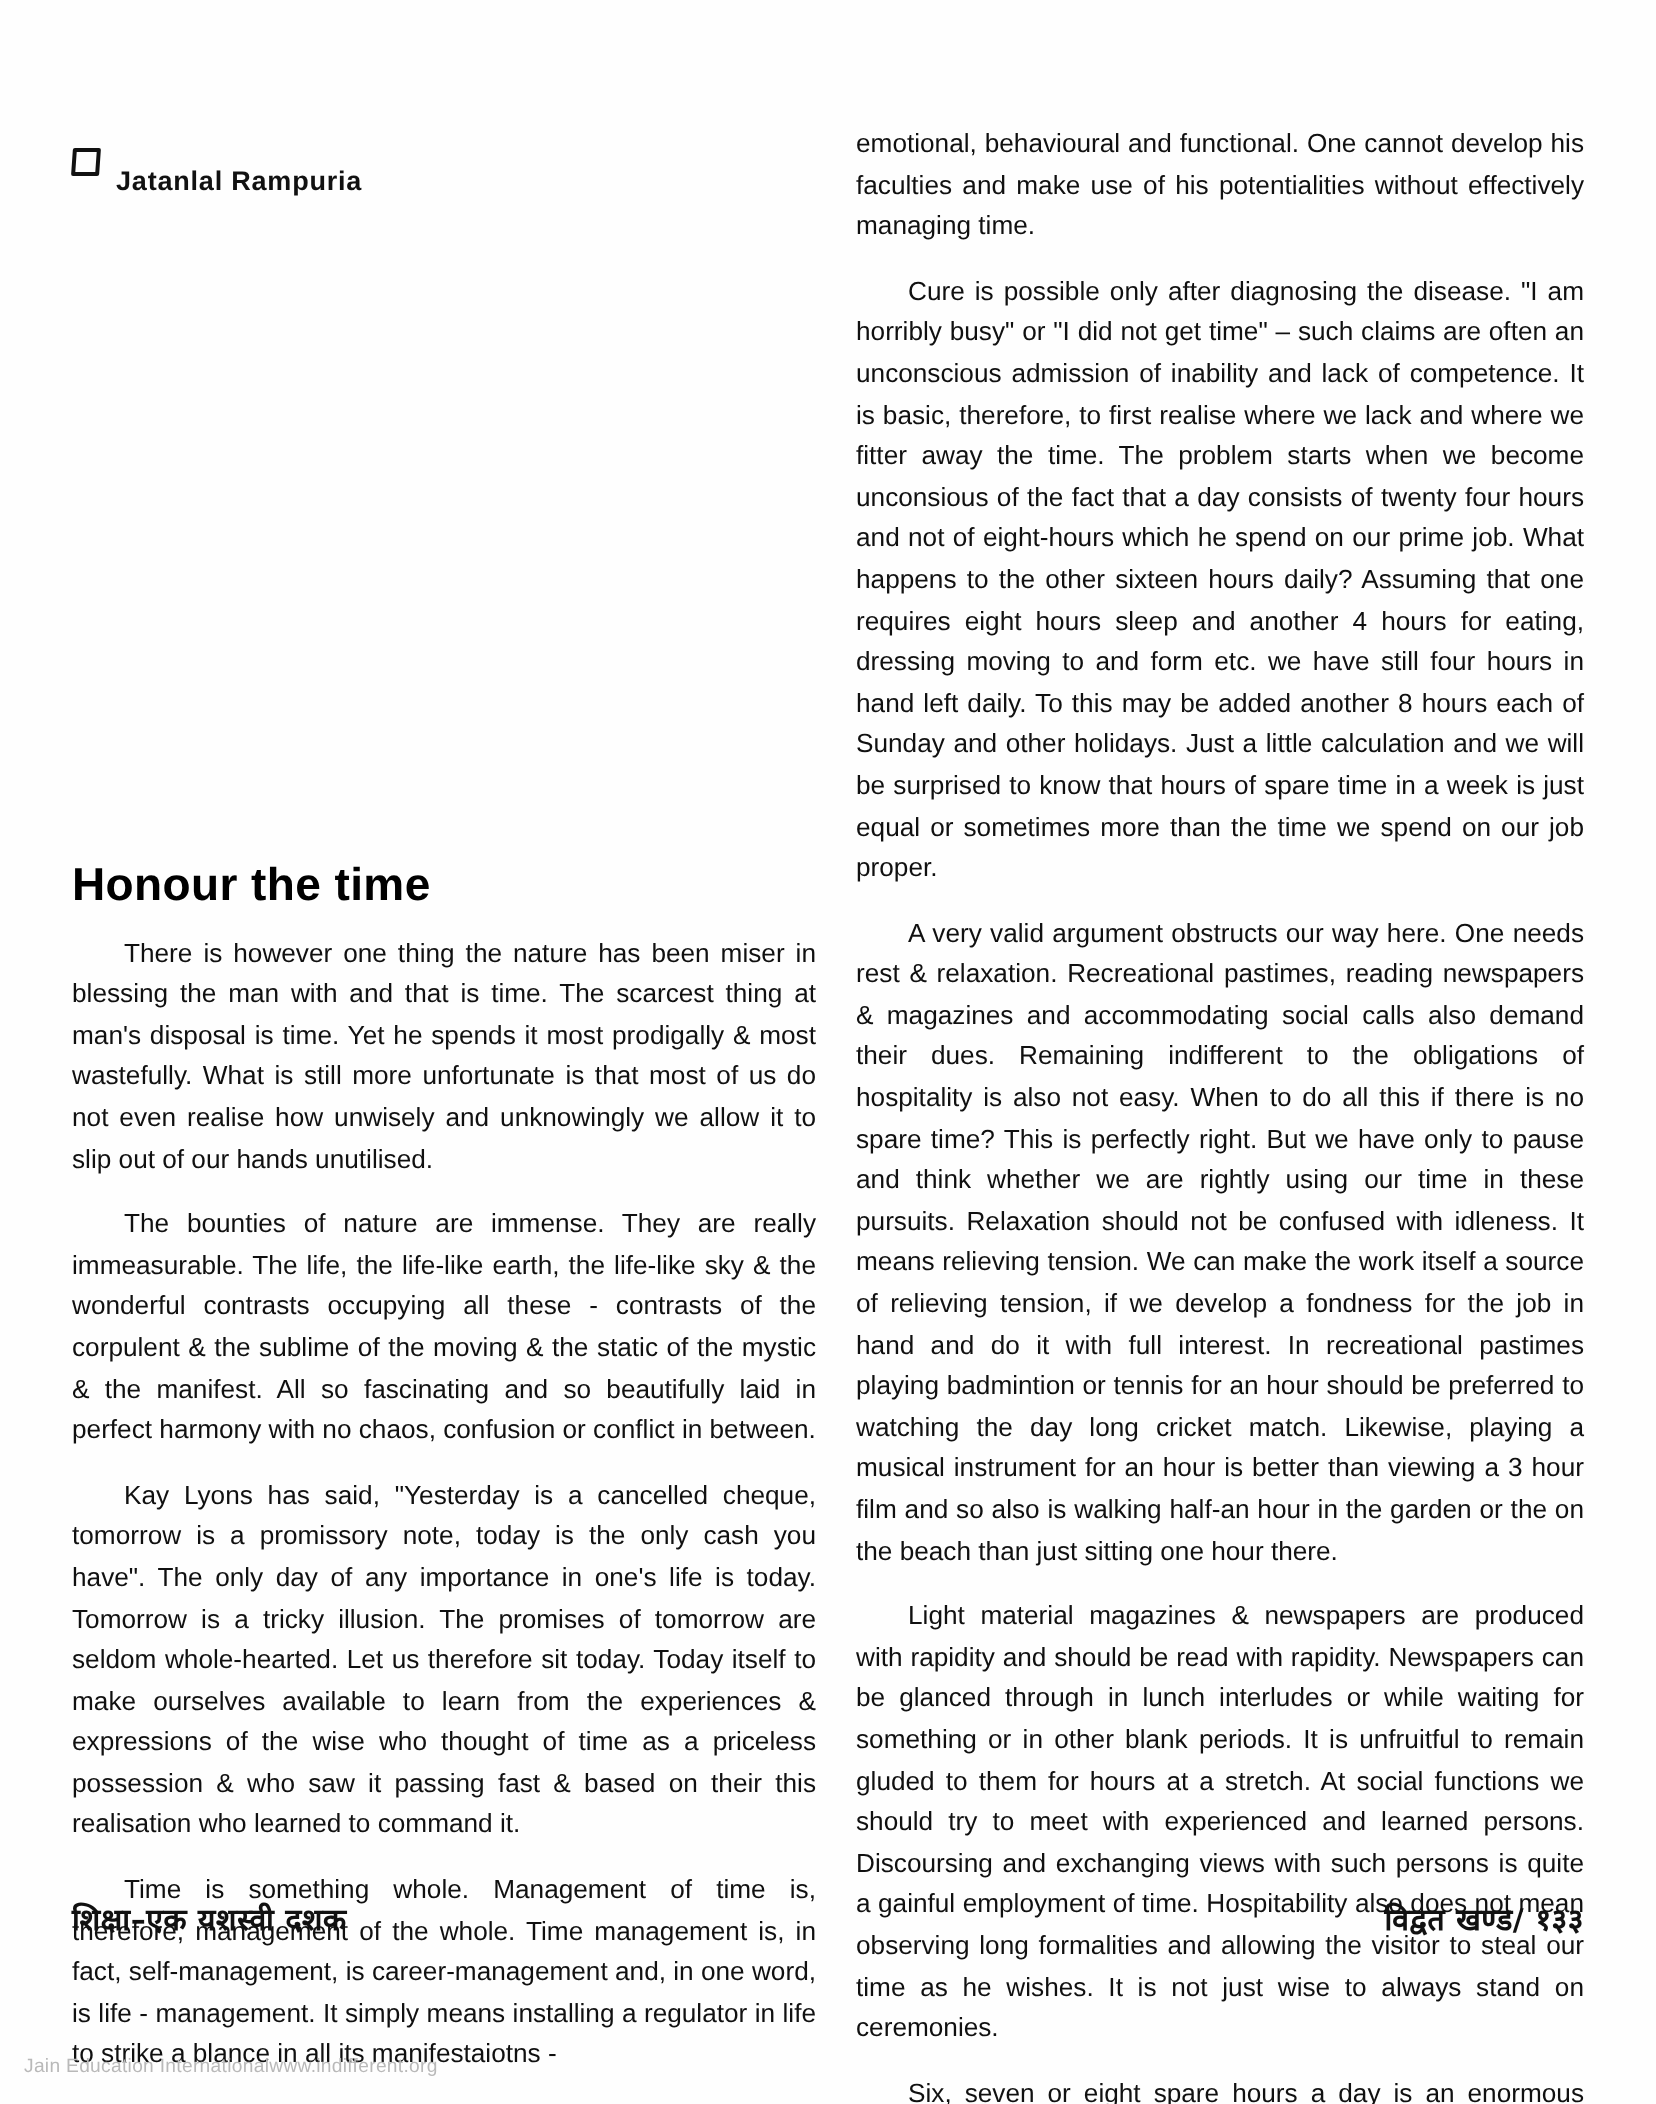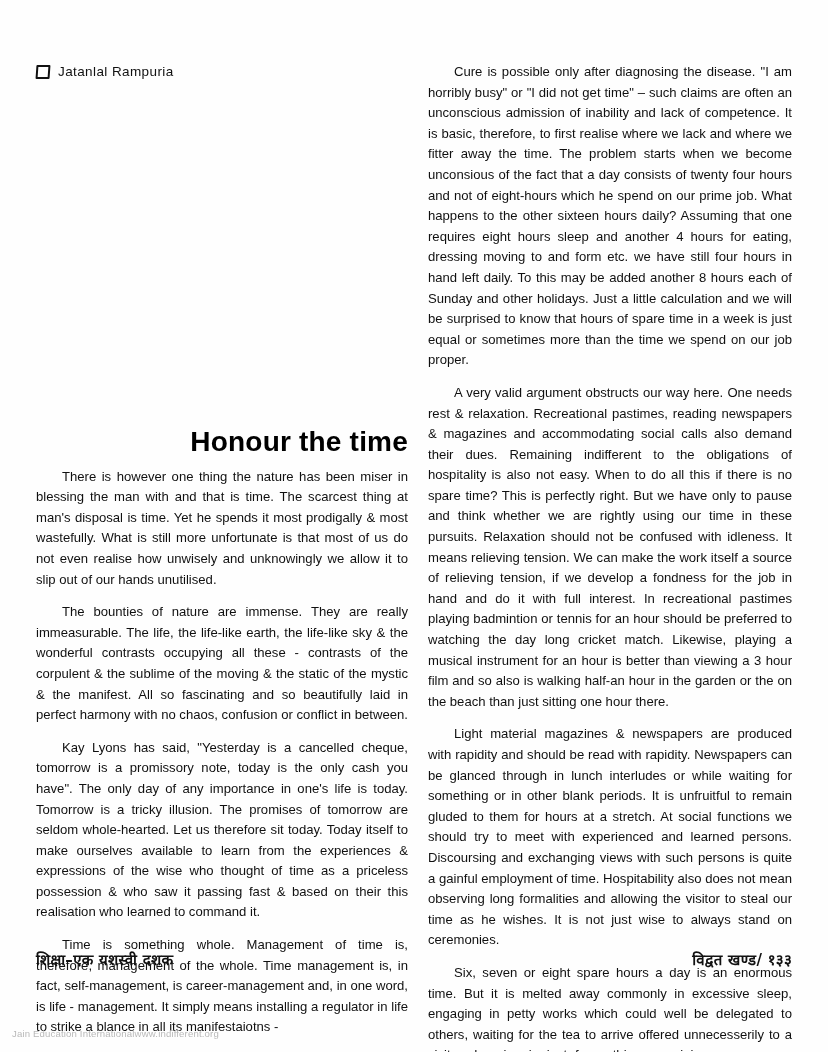--- a/index.html
+++ b/index.html
@@ -36,23 +36,24 @@
   .rh-bullet {
     display: inline-block;
     width: 10px;
     height: 10px;
     border: 2px solid #111;
     border-radius: 1px;
     transform: skewX(-4deg);
   }
   .rh-name {
     font-size: 13.5px;
-    font-weight: normal;
+    font-weight: bold;
     letter-spacing: 0.4px;
     color: #111;
+    margin-top: 19px;
   }
 
   
   .col {
     position: absolute;
     font-size: 13.1px;
     line-height: 20.6px;
     text-align: justify;
     text-justify: inter-word;
     color: #101010;
@@ -62,23 +63,23 @@
     top: 432px;
     width: 372px;
   }
   .col-right {
     left: 428px;
     top: 62px;
     width: 364px;
   }
 
   .article-title {
-    font-size: 28px;
+    font-size: 23px;
     font-weight: bold;
-    text-align: right;
+    text-align: left;
     letter-spacing: 0.2px;
     margin: 0 0 14px 0;
     color: #000;
   }
 
   .col p {
     margin: 0 0 12px 0;
     text-indent: 26px;
   }
   .col p:last-child {
@@ -139,20 +140,21 @@
 
   <div class="col col-left">
     <h1 class="article-title">Honour the time</h1>
     <p>There is however one thing the nature has been miser in blessing the man with and that is time. The scarcest thing at man's disposal is time. Yet he spends it most prodigally &amp; most wastefully. What is still more unfortunate is that most of us do not even realise how unwisely and unknowingly we allow it to slip out of our hands unutilised.</p>
     <p>The bounties of nature are immense. They are really immeasurable. The life, the life-like earth, the life-like sky &amp; the wonderful contrasts occupying all these - contrasts of the corpulent &amp; the sublime of the moving &amp; the static of the mystic &amp; the manifest. All so fascinating and so beautifully laid in perfect harmony with no chaos, confusion or conflict in between.</p>
     <p>Kay Lyons has said, "Yesterday is a cancelled cheque, tomorrow is a promissory note, today is the only cash you have". The only day of any importance in one's life is today. Tomorrow is a tricky illusion. The promises of tomorrow are seldom whole-hearted. Let us therefore sit today. Today itself to make ourselves available to learn from the experiences &amp; expressions of the wise who thought of time as a priceless possession &amp; who saw it passing fast &amp; based on their this realisation who learned to command it.</p>
     <p>Time is something whole. Management of time is, therefore, management of the whole. Time management is, in fact, self-management, is career-management and, in one word, is life - management. It simply means installing a regulator in life to strike a blance in all its manifestaiotns -</p>
   </div>
 
   <div class="col col-right">
+    <p class="no-indent">emotional, behavioural and functional. One cannot develop his faculties and make use of his potentialities without effectively managing time.</p>
     <p>Cure is possible only after diagnosing the disease. "I am horribly busy" or "I did not get time" – such claims are often an unconscious admission of inability and lack of competence. It is basic, therefore, to first realise where we lack and where we fitter away the time. The problem starts when we become unconsious of the fact that a day consists of twenty four hours and not of eight-hours which he spend on our prime job. What happens to the other sixteen hours daily? Assuming that one requires eight hours sleep and another 4 hours for eating, dressing moving to and form etc. we have still four hours in hand left daily. To this may be added another 8 hours each of Sunday and other holidays. Just a little calculation and we will be surprised to know that hours of spare time in a week is just equal or sometimes more than the time we spend on our job proper.</p>
     <p>A very valid argument obstructs our way here. One needs rest &amp; relaxation. Recreational pastimes, reading newspapers &amp; magazines and accommodating social calls also demand their dues. Remaining indifferent to the obligations of hospitality is also not easy. When to do all this if there is no spare time? This is perfectly right. But we have only to pause and think whether we are rightly using our time in these pursuits. Relaxation should not be confused with idleness. It means relieving tension. We can make the work itself a source of relieving tension, if we develop a fondness for the job in hand and do it with full interest. In recreational pastimes playing badmintion or tennis for an hour should be preferred to watching the day long cricket match. Likewise, playing a musical instrument for an hour is better than viewing a 3 hour film and so also is walking half-an hour in the garden or the on the beach than just sitting one hour there.</p>
     <p>Light material magazines &amp; newspapers are produced with rapidity and should be read with rapidity. Newspapers can be glanced through in lunch interludes or while waiting for something or in other blank periods. It is unfruitful to remain gluded to them for hours at a stretch. At social functions we should try to meet with experienced and learned persons. Discoursing and exchanging views with such persons is quite a gainful employment of time. Hospitability also does not mean observing long formalities and allowing the visitor to steal our time as he wishes. It is not just wise to always stand on ceremonies.</p>
     <p>Six, seven or eight spare hours a day is an enormous time. But it is melted away commonly in excessive sleep, engaging in petty works which could well be delegated to others, waiting for the tea to arrive offered unnecesserily to a visitor dropping in jsut for nothing, gossiping on no-sense subjects, playing cards, flirting with a magazine or sometimes</p>
   </div>
 
   <div class="footer-left">शिक्षा–एक यशस्वी दशक</div>
   <div class="footer-right">विद्वत खण्ड/ १३३</div>
 
   <div class="watermark">

